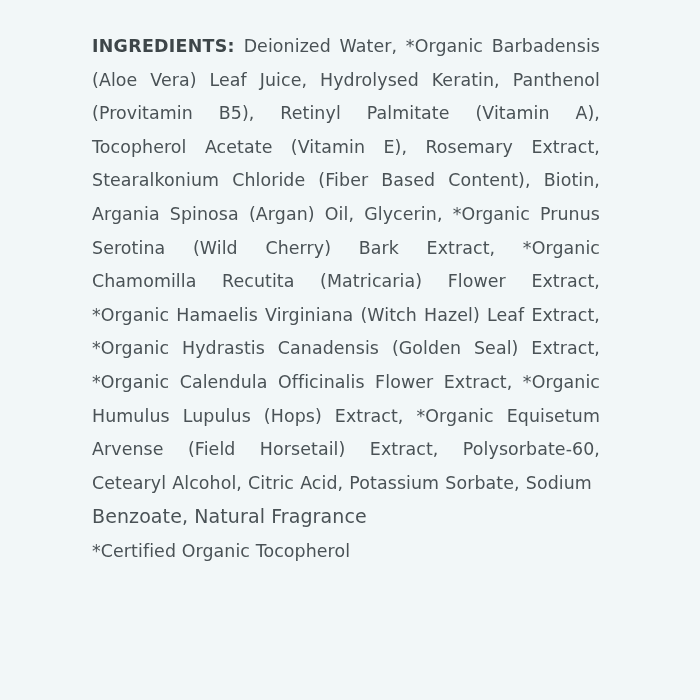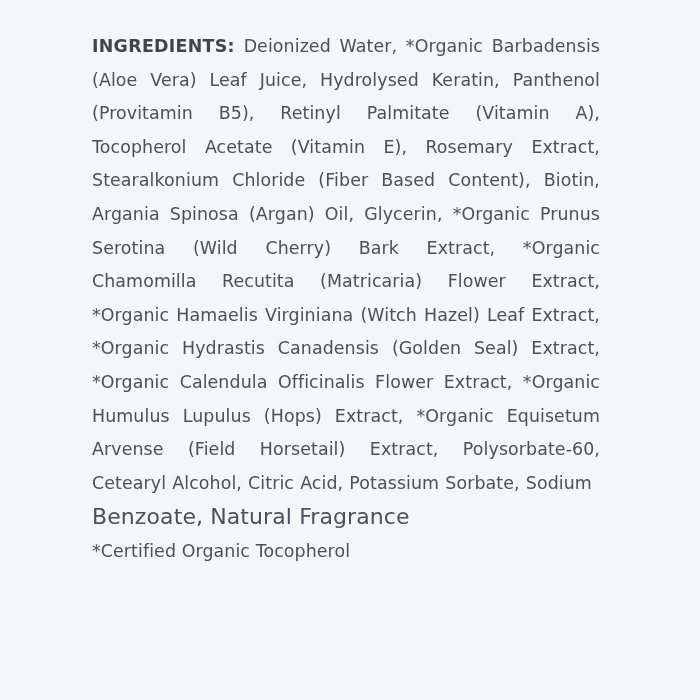--- a/index.html
+++ b/index.html
@@ -38,21 +38,21 @@
     letter-spacing: 0.1px;
     word-spacing: 0.5px;
     margin: 0;
   }
   .ingredients-heading {
     font-weight: bold;
     color: #3e4649;
     letter-spacing: 0.3px;
   }
   .last-line {
-    font-size: 22px;
+    font-size: 19px;
     line-height: 33.6px;
     color: #4a5256;
     text-align: left;
     letter-spacing: 0.1px;
     margin: 0;
   }
   .footnote {
     font-size: 17.4px;
     line-height: 33.6px;
     color: #4a5256;

